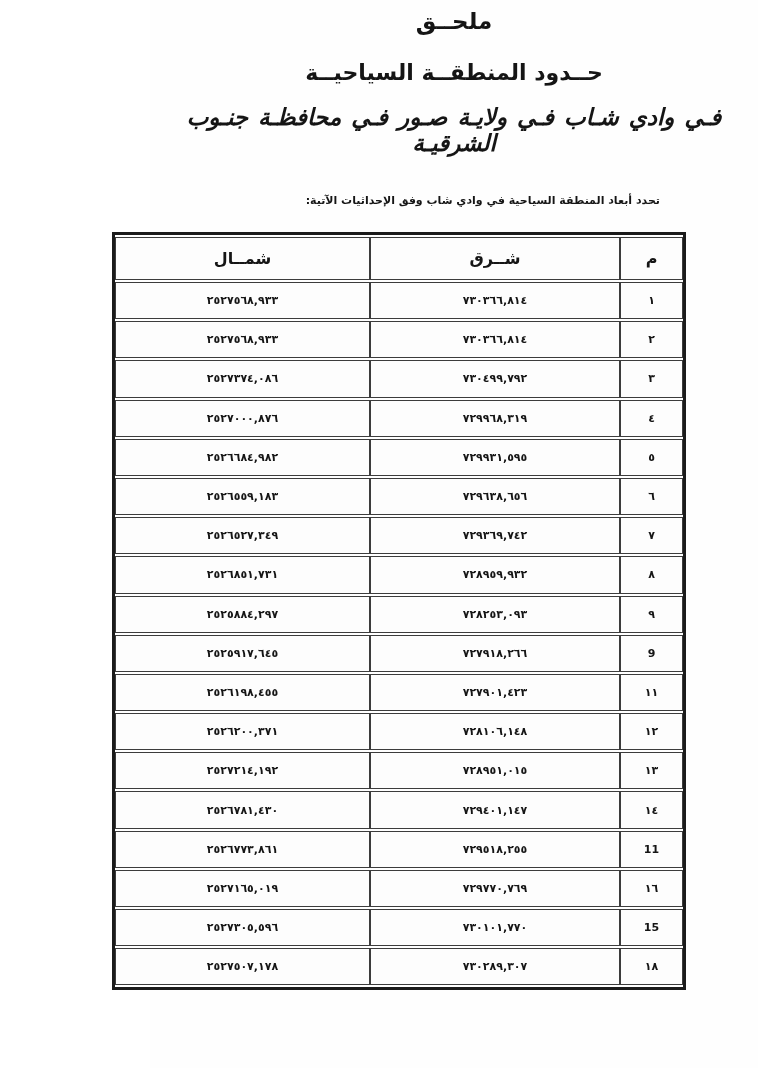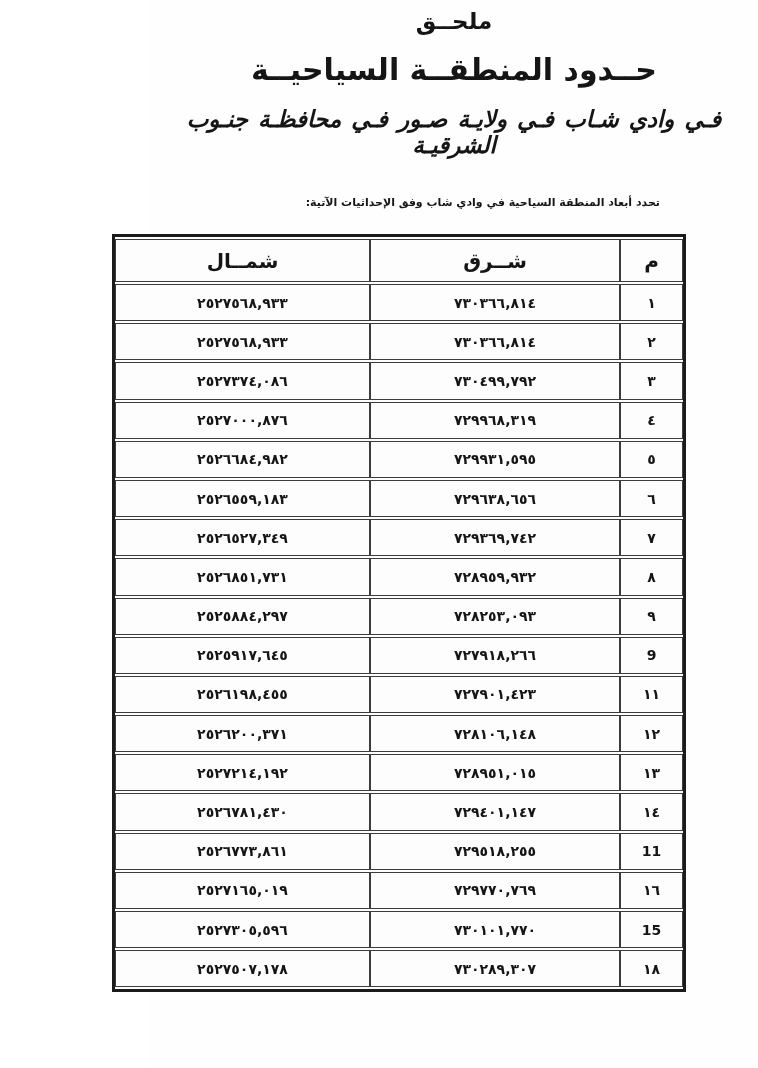--- a/index.html
+++ b/index.html
@@ -24,22 +24,22 @@
   .titles {
     text-align: center;
     font-weight: 700;
   }
   .title-1 {
     font-size: 23px;
     padding-top: 8px;
     letter-spacing: 0.5px;
   }
   .title-2 {
-    font-size: 30px;
-    margin-top: 18px;
+    font-size: 22px;
+    margin-top: 26px;
     letter-spacing: 0.5px;
   }
   .title-3 {
     font-size: 23px;
     margin-top: 19px;
     letter-spacing: 0px;
     word-spacing: 2px;
     font-style: italic;
   }
   .intro-line {
@@ -60,25 +60,25 @@
   table.coords th, table.coords td {
     border: 1.4px solid #3c3c3c;
     text-align: center;
     vertical-align: middle;
     font-weight: 700;
     padding: 0;
     background: #fdfdfd;
   }
   table.coords th {
     height: 41px;
-    font-size: 20px;
+    font-size: 16px;
   }
   table.coords td {
     height: 35.2px;
-    font-size: 14px;
+    font-size: 11px;
   }
   col.c-index { width: 63px; }
   col.c-east  { width: 250px; }
   col.c-north { width: 255px; }
 </style>
 </head>
 <body>
 
 <div class="page">
 

